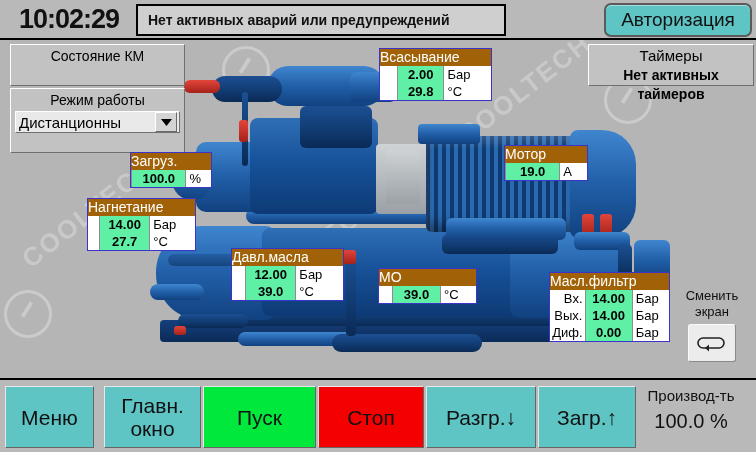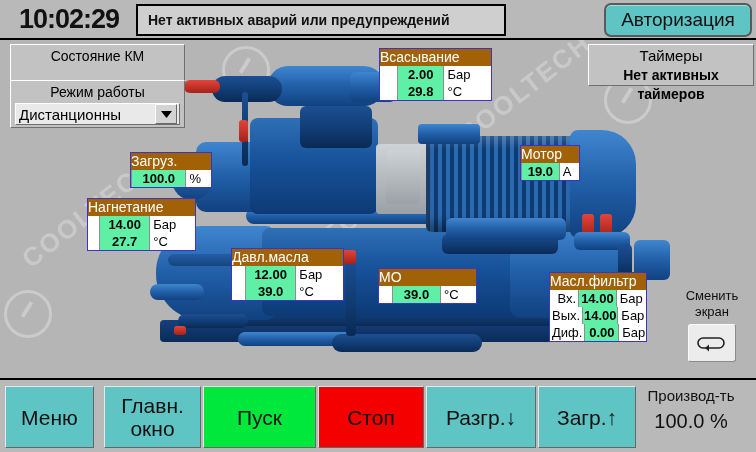--- a/index.html
+++ b/index.html
@@ -127,21 +127,21 @@
     position:absolute;background:#c2c2c2;
     border:1px solid #ffffff;
     border-right-color:#6f6f6f;border-bottom-color:#6f6f6f;
     box-sizing:border-box;
     text-align:center;color:#000;
   }
   #km-state{left:10px;top:4px;width:175px;height:42px;}
   #km-state .l1{font-size:14px;line-height:20px;margin-top:1px;}
   #km-state .l2{font-size:14px;line-height:19px;}
 
-  #mode-panel{left:10px;top:40px;width:175px;height:48px;}
+  #mode-panel{left:10px;top:48px;width:175px;height:65px;}
   #mode-panel .l1{font-size:14px;line-height:21px;margin-top:1px;}
   #mode-select{
     position:absolute;left:4px;top:22px;width:165px;height:22px;
     background:#e9e9e9;border:1px solid #ffffff;
     border-right-color:#707070;border-bottom-color:#707070;
     box-sizing:border-box;display:flex;align-items:center;
   }
   #mode-select .val{flex:1;font-size:15px;padding-left:3px;text-align:left;white-space:nowrap;overflow:hidden;}
   #mode-select .arrow{
     width:20px;height:18px;margin-right:2px;background:#d4d4d4;
@@ -303,21 +303,21 @@
     </div>
 
     <div class="ro" style="left:130px;top:112px;width:82px;">
       <div class="ro-title">Загруз.</div>
       <div class="ro-row">
         <div class="ro-val" style="width:57px;">100.0</div>
         <div class="ro-unit" style="width:23px;">%</div>
       </div>
     </div>
 
-    <div class="ro" style="left:520px;top:105px;width:60px;">
+    <div class="ro" style="left:504px;top:105px;width:84px;">
       <div class="ro-title">Мотор</div>
       <div class="ro-row">
         <div class="ro-val" style="width:54px;">19.0</div>
         <div class="ro-unit" style="width:24px;">A</div>
       </div>
     </div>
 
     <div class="ro" style="left:87px;top:158px;width:109px;">
       <div class="ro-title">Нагнетание</div>
       <div class="ro-row">
@@ -348,21 +348,21 @@
 
     <div class="ro" style="left:378px;top:228px;width:99px;">
       <div class="ro-title">МО</div>
       <div class="ro-row">
         <div class="ro-pad" style="width:13px;"></div>
         <div class="ro-val" style="width:50px;">39.0</div>
         <div class="ro-unit" style="width:34px;">°C</div>
       </div>
     </div>
 
-    <div class="ro" style="left:549px;top:232px;width:98px;">
+    <div class="ro" style="left:549px;top:232px;width:121px;">
       <div class="ro-title">Масл.фильтр</div>
       <div class="ro-row">
         <div class="ro-lbl" style="width:33px;">Вх.</div>
         <div class="ro-val" style="width:50px;">14.00</div>
         <div class="ro-unit" style="width:36px;">Бар</div>
       </div>
       <div class="ro-row">
         <div class="ro-lbl" style="width:33px;">Вых.</div>
         <div class="ro-val" style="width:50px;">14.00</div>
         <div class="ro-unit" style="width:36px;">Бар</div>

